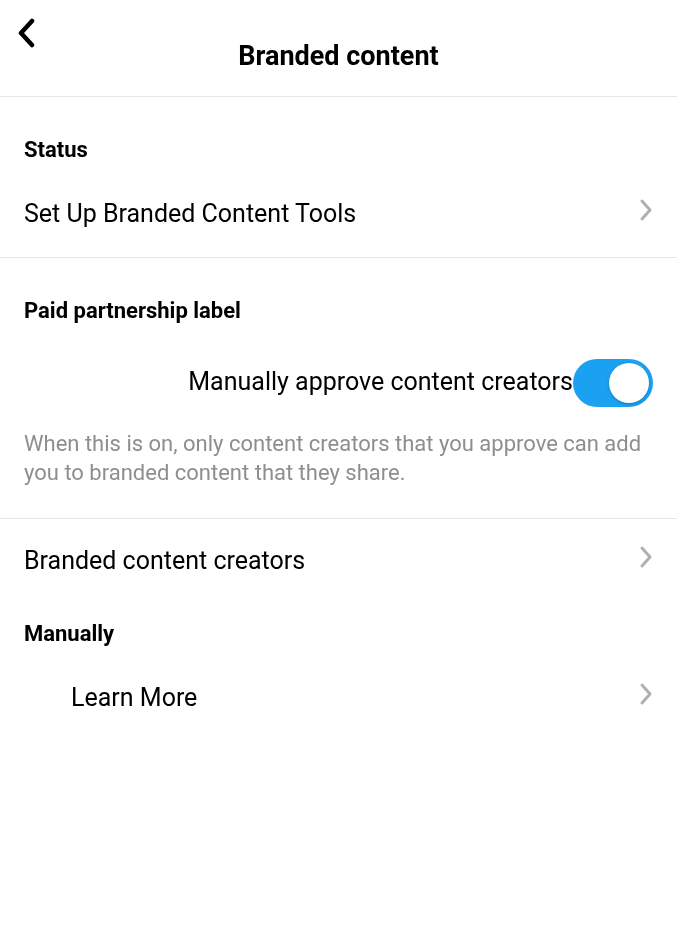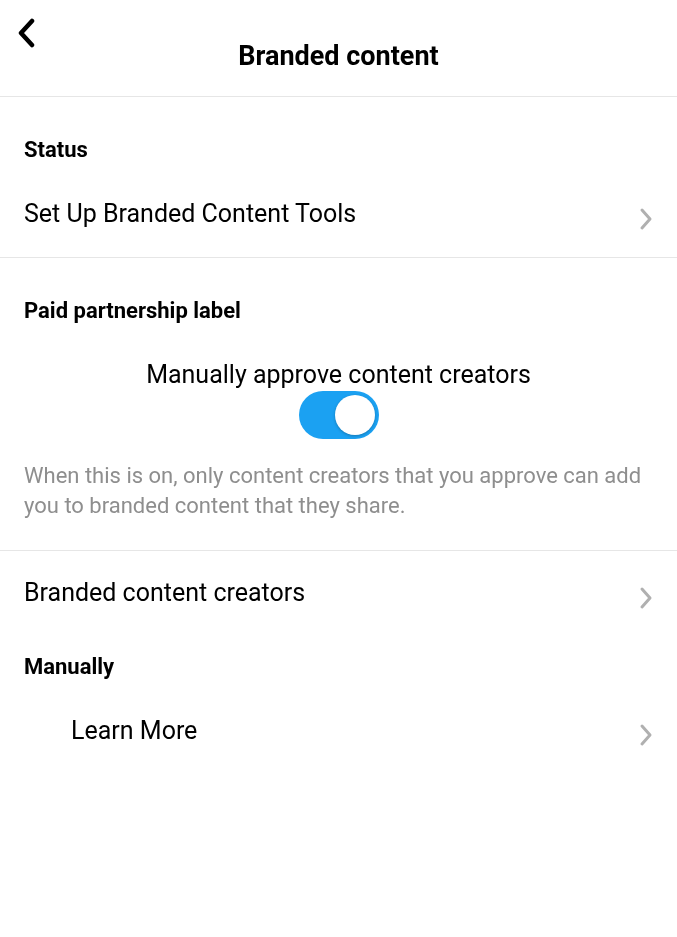--- a/index.html
+++ b/index.html
@@ -46,21 +46,21 @@
     }
     .section-heading {
       font-size: 22px;
       font-weight: 700;
       color: #000;
       padding-top: 40px;
       padding-bottom: 10px;
     }
     .row {
       display: flex;
-      align-items: flex-end;
+      align-items: flex-start;
       justify-content: space-between;
       padding: 26px 0;
       cursor: pointer;
     }
     .row-label {
       font-size: 25px;
       font-weight: 400;
       color: #000;
       line-height: 1.3;
     }
@@ -93,23 +93,22 @@
       top: 4px;
       width: 40px;
       height: 40px;
       background: #fff;
       border-radius: 50%;
       box-shadow: 0 1px 3px rgba(0,0,0,0.25);
     }
     .row-toggle {
       display: flex;
       align-items: center;
-      justify-content: center;
+      justify-content: flex-end;
       padding: 26px 0 18px 0;
-      flex-direction: column;
     }
   </style>
 </head>
 <body>
 
 <div class="header">
   <div class="back-button">
     <span>
       <svg width="22" height="30" viewBox="0 0 22 30" fill="none">
         <path d="M16 3 L5 15 L16 27" stroke="#000" stroke-width="4.5" stroke-linecap="round" stroke-linejoin="round"></path>

